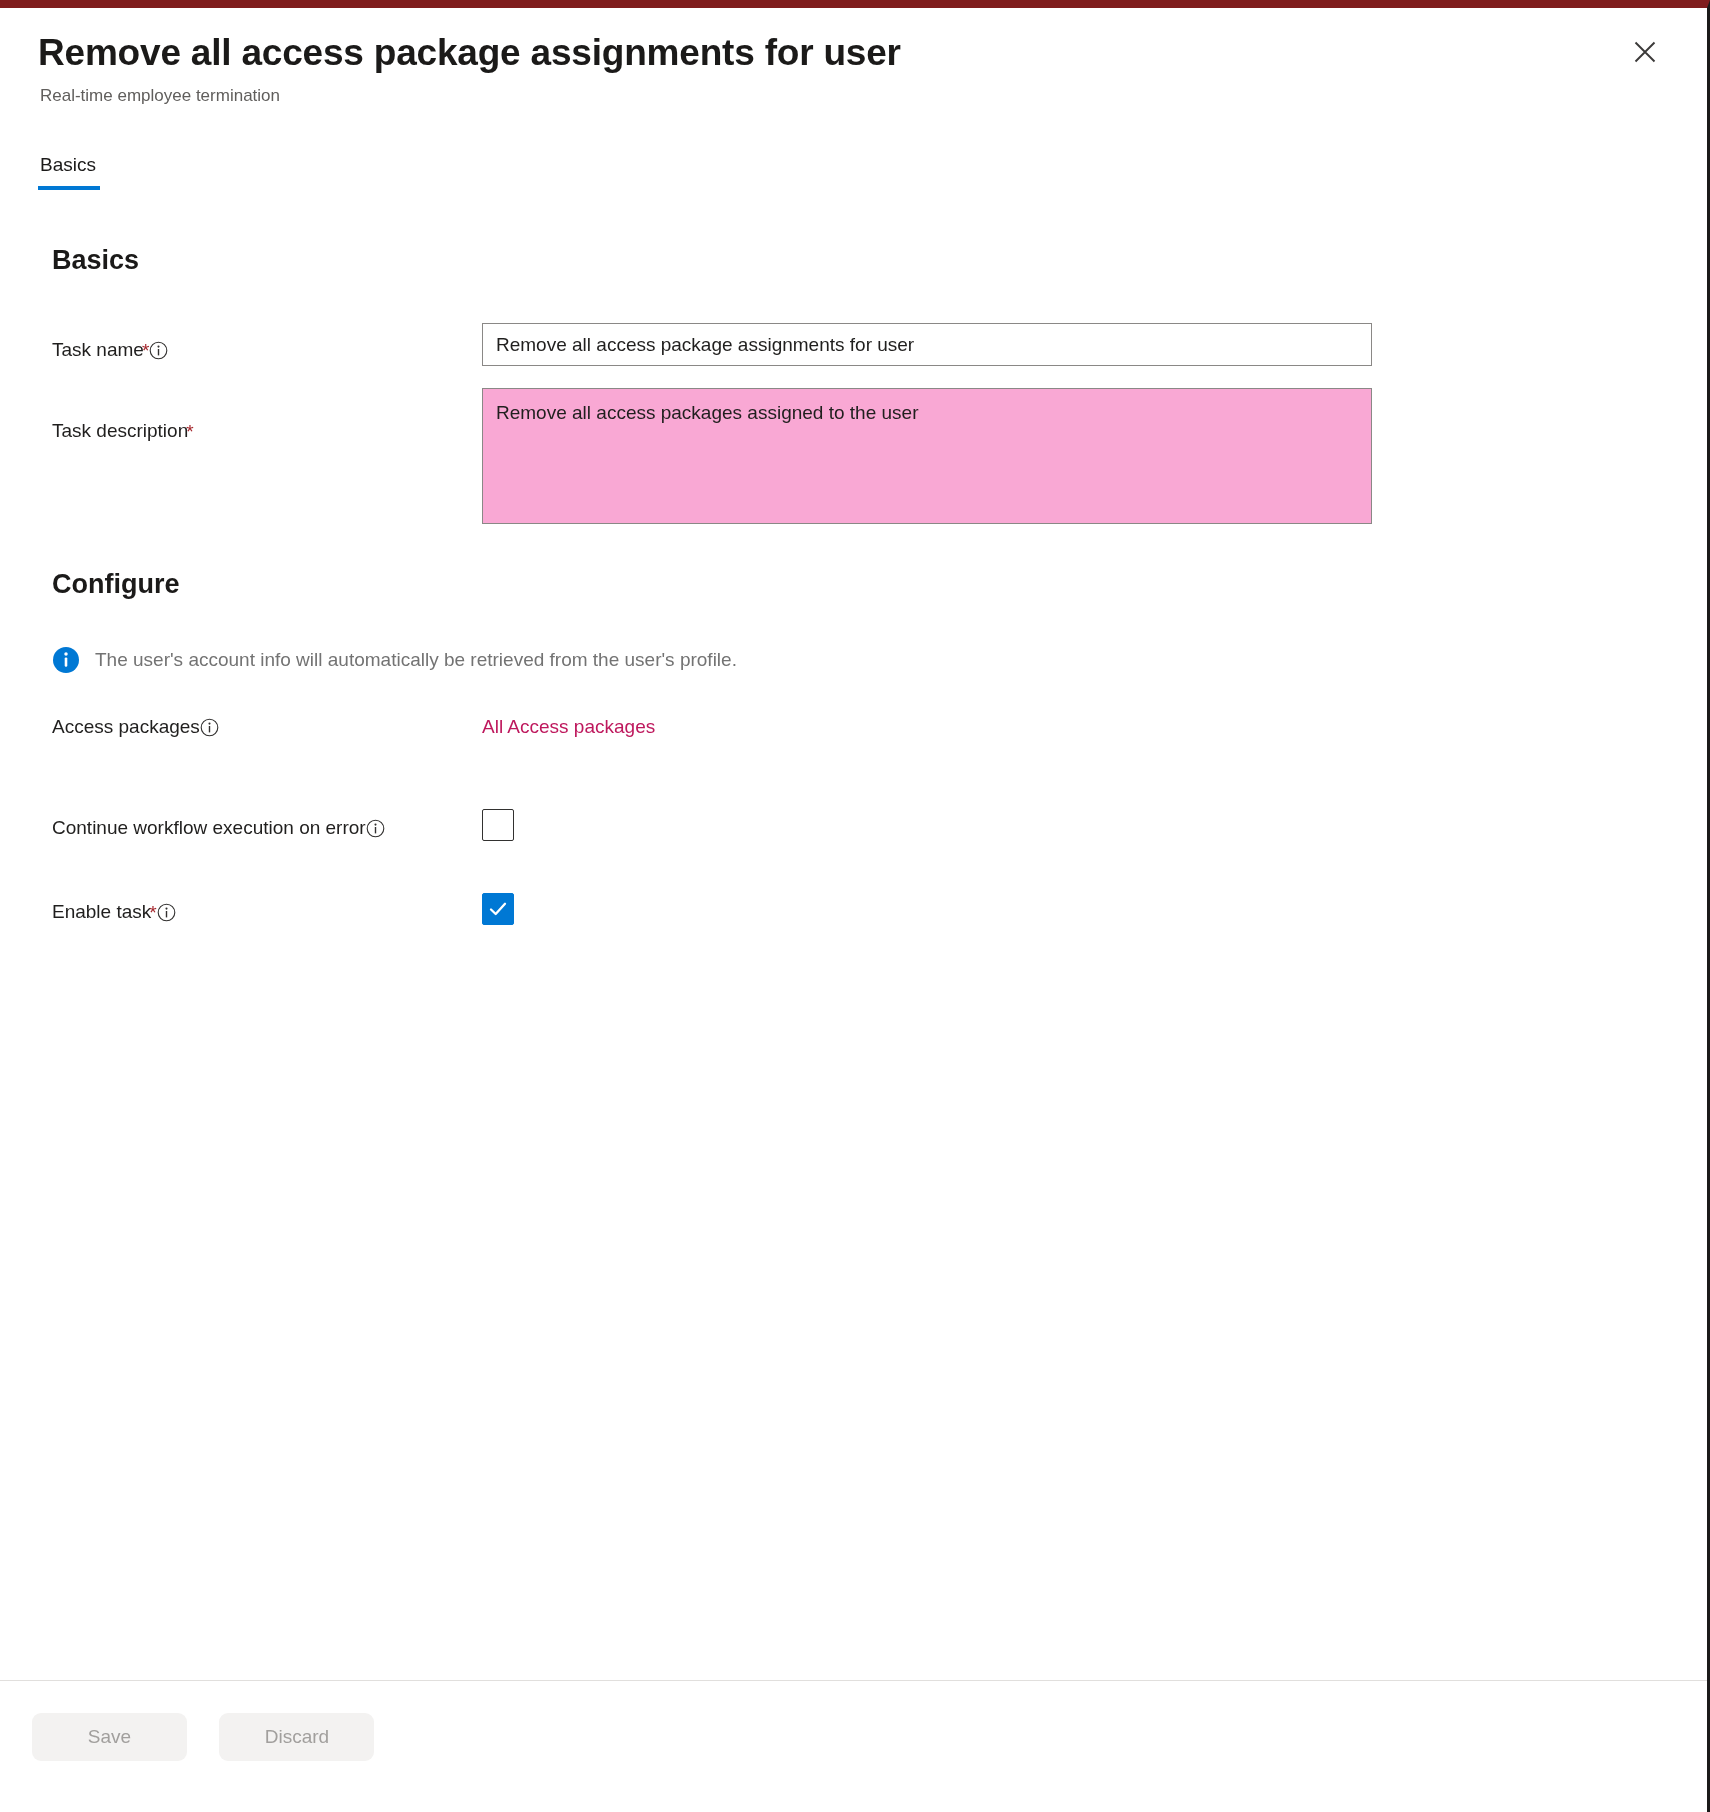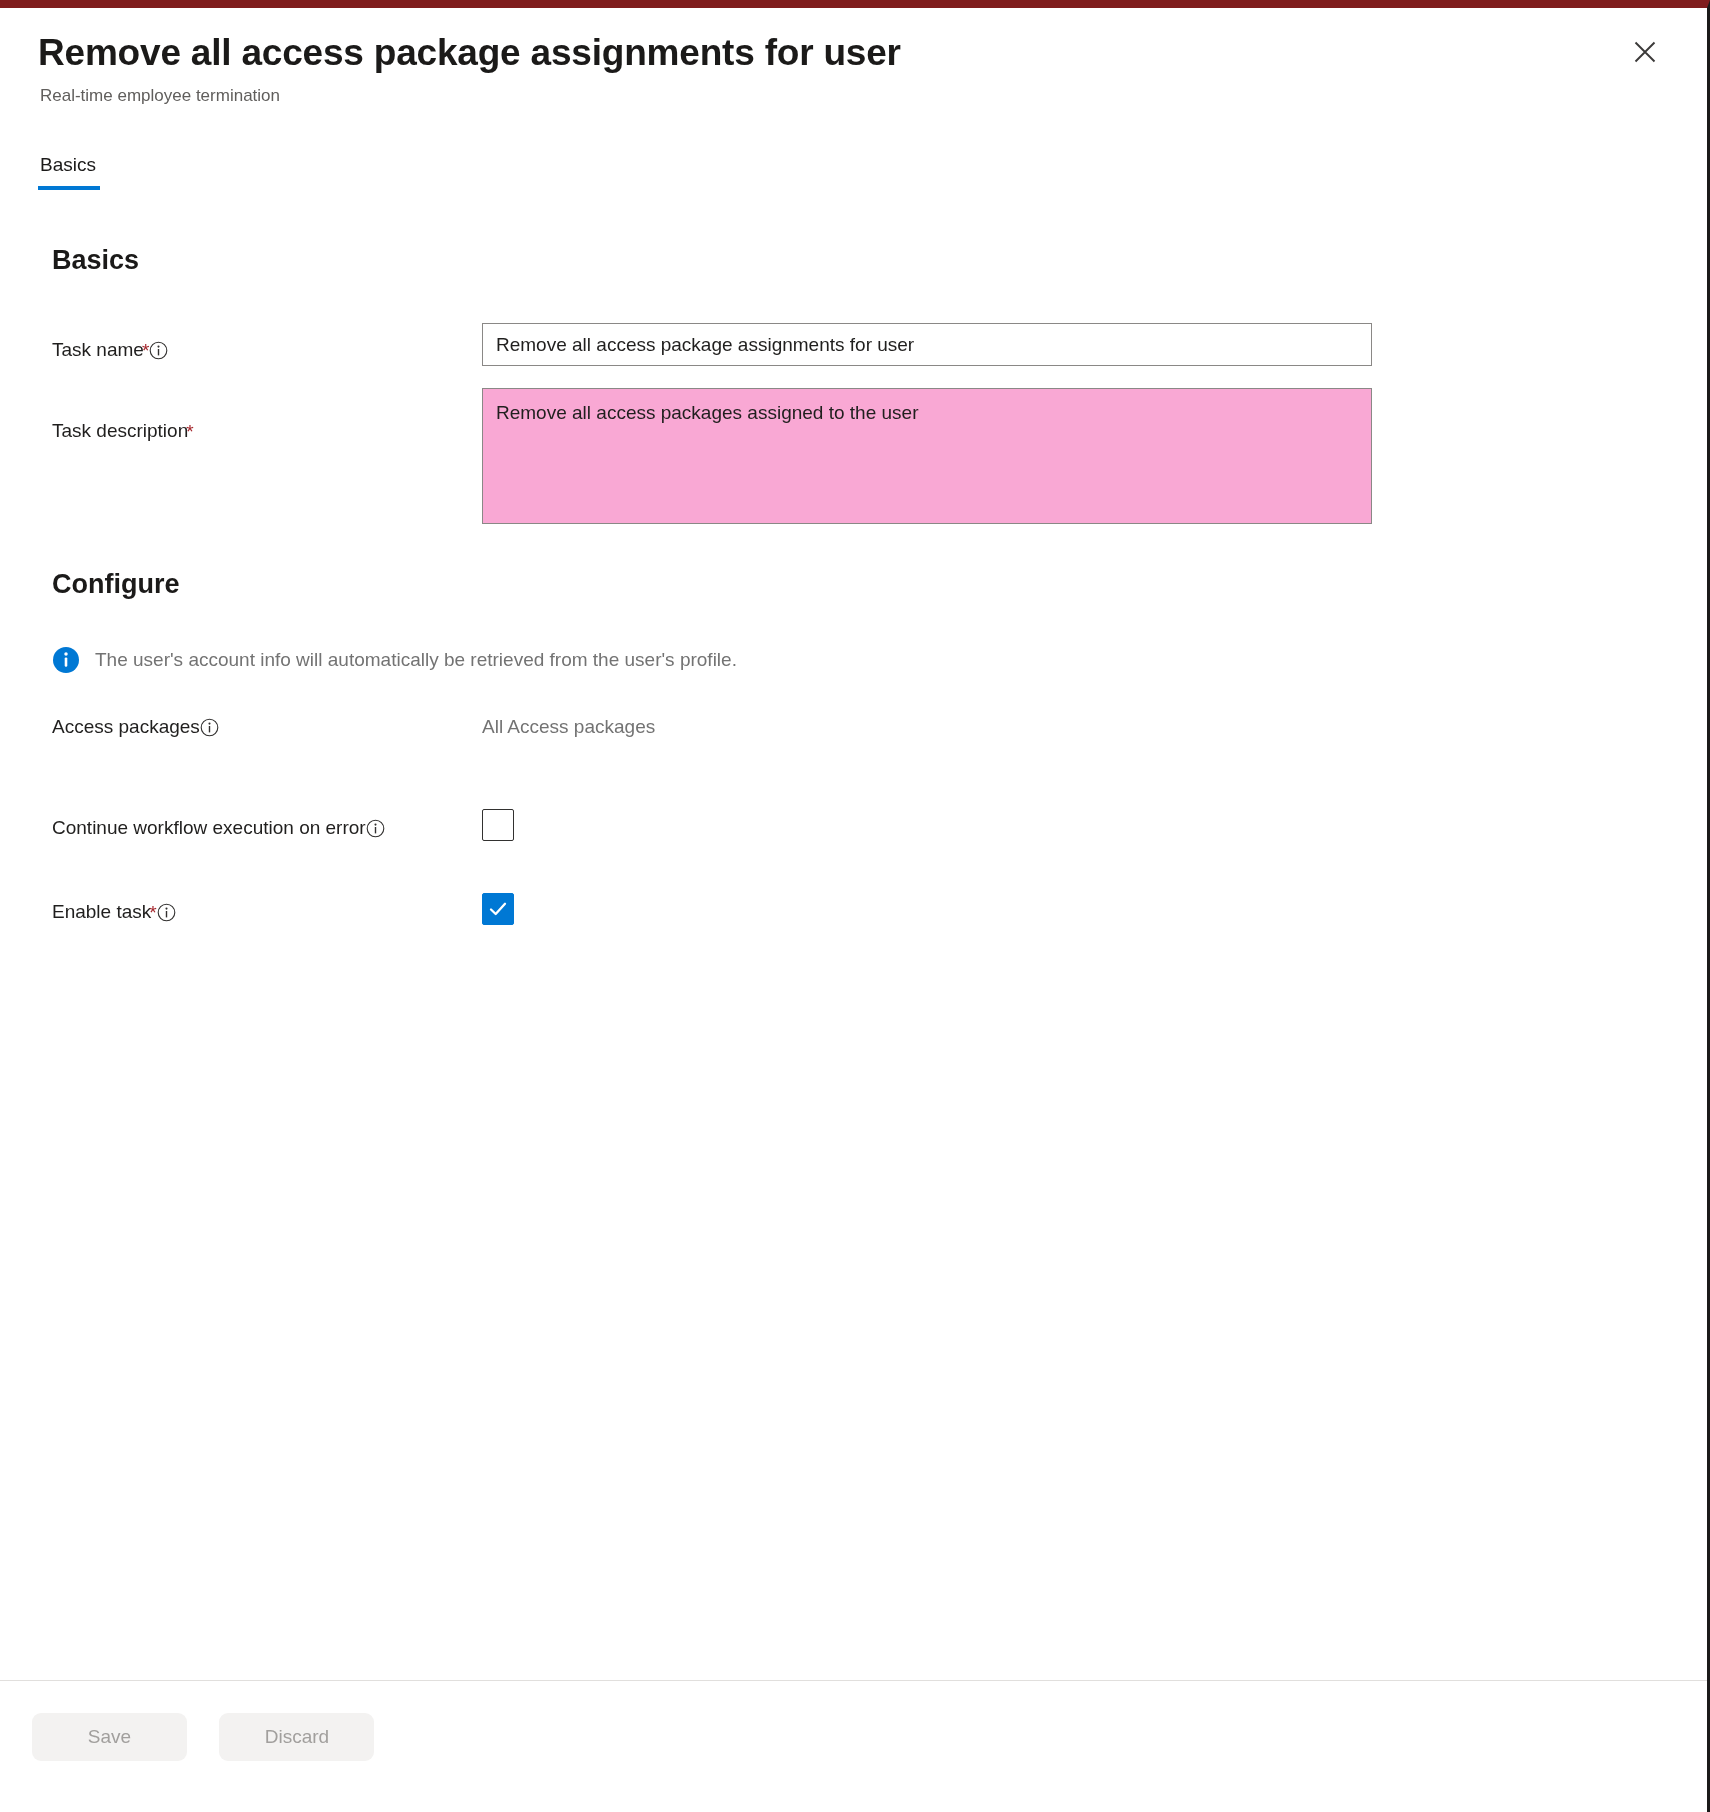--- a/index.html
+++ b/index.html
@@ -172,21 +172,21 @@
     background: #f9a8d4;
     border: 1px solid #8a8886;
     border-radius: 0;
     resize: none;
     outline: none;
   }
 
   .readonly-value {
     font-size: 19px;
     line-height: 26px;
-    color: #737373;
+    color: #be185d;
     padding-top: 2px;
   }
 
   
   .info-message {
     display: flex;
     align-items: center;
     gap: 15px;
     margin-top: 44px;
   }

